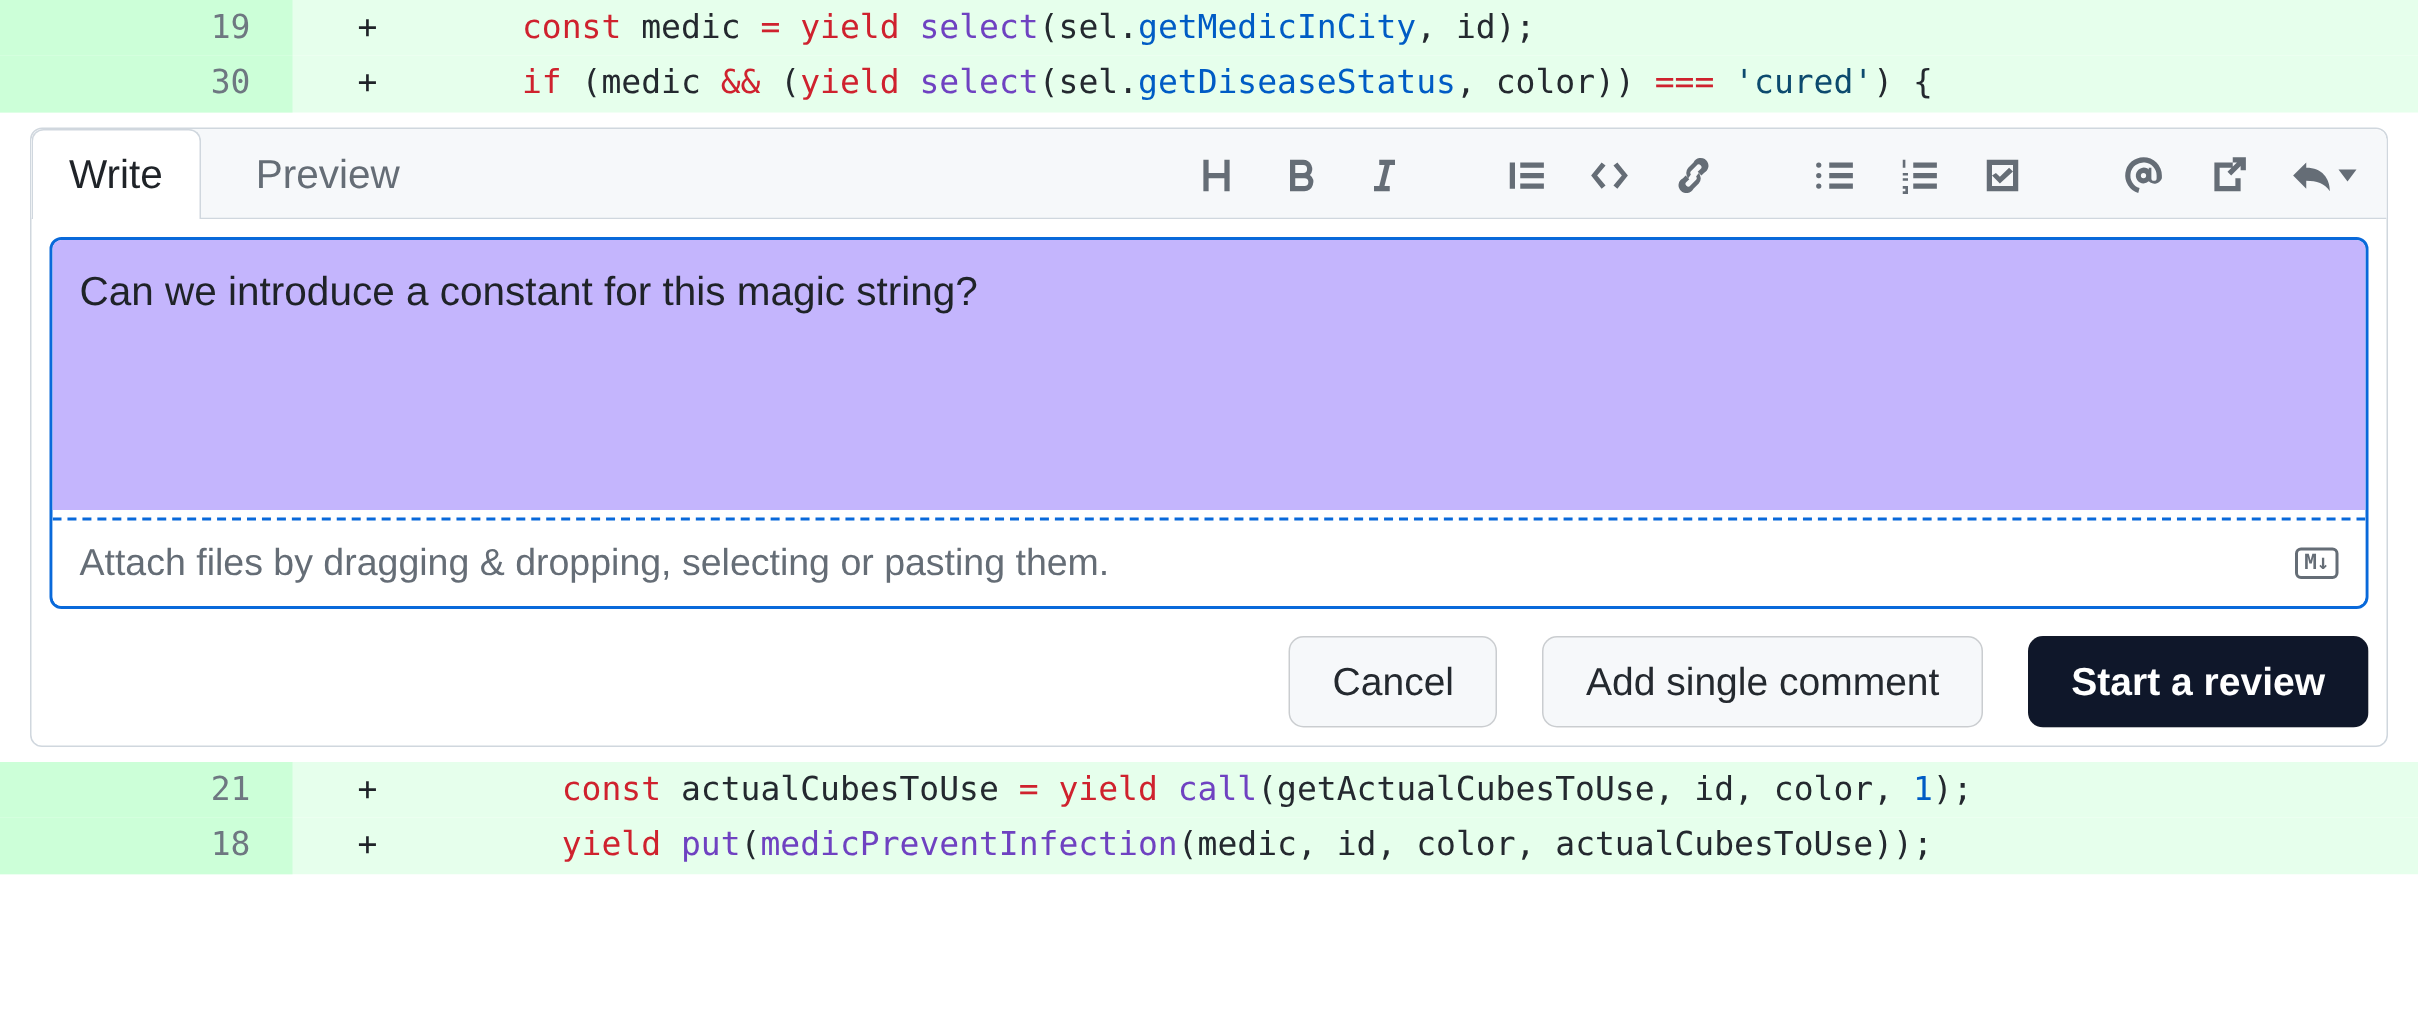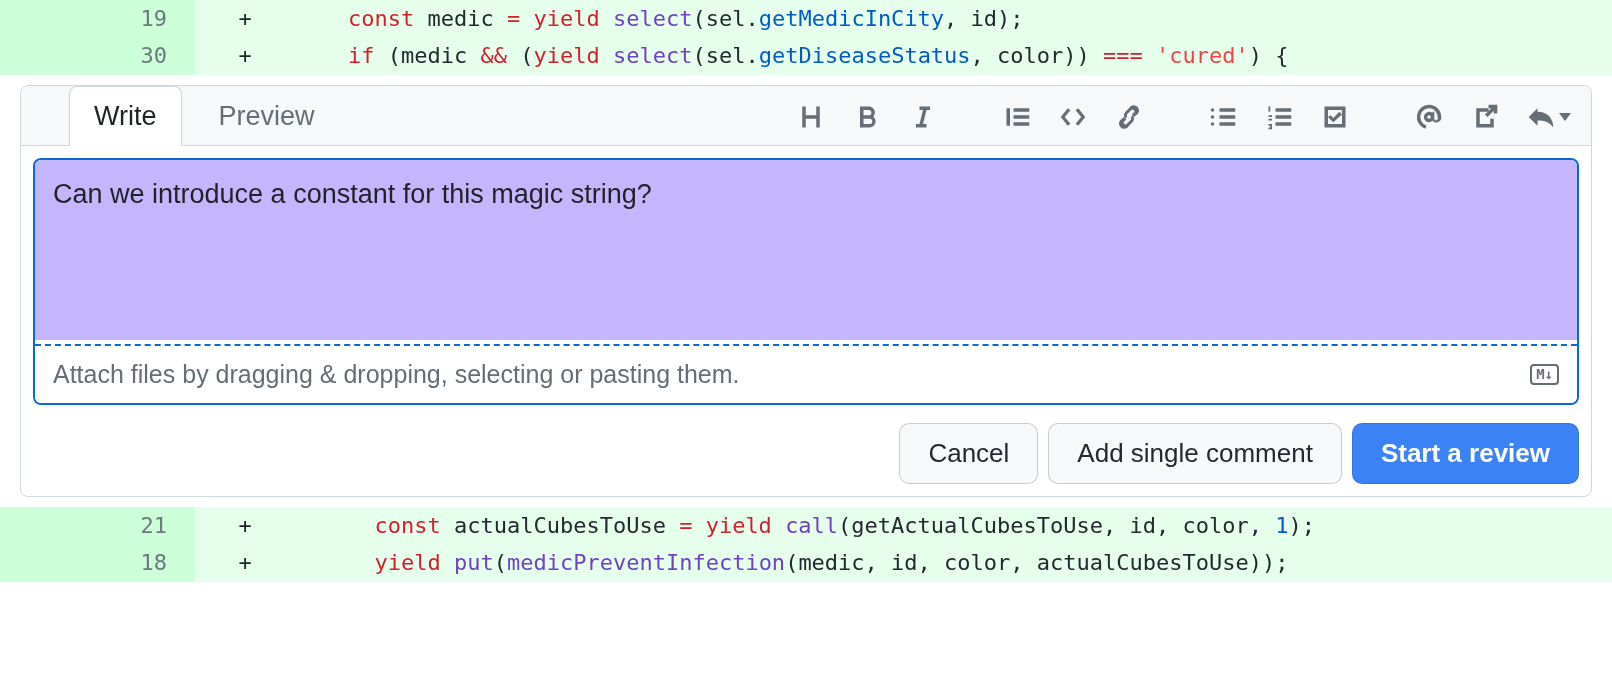--- a/index.html
+++ b/index.html
@@ -37,21 +37,21 @@
     }
     .codecell {
       flex: 1;
       white-space: pre;
       padding-right: 12px;
     }
     .tok-kw   { color: #cf222e; }
     .tok-fn   { color: #6f42c1; }
     .tok-ident{ color: #24292f; }
     .tok-punc { color: #24292f; }
-    .tok-str  { color: #ef4444; }
+    .tok-str  { color: #0c4a6e; }
     .tok-num  { color: #005cc5; }
     .tok-prop { color: #005cc5; }
     .tok-op   { color: #cf222e; }
 
     .comment-shell {
       padding: 10px 20px 10px 20px;
     }
     .comment-box {
       border: 1px solid #d0d7de;
       border-radius: 8px;
@@ -65,21 +65,20 @@
       gap: 0;
       background: #f6f8fa;
       border-radius: 8px 8px 0 0;
       margin: -12px -12px 12px -12px;
       padding: 0 12px 0 0;
     }
     .tabs {
       display: flex;
       gap: 12px;
       margin-bottom: -1px;
-      margin-left: 48px;
     }
     .tab {
       padding: 14px 24px;
       font-size: 27px;
       color: #656d76;
       border: 1px solid transparent;
       border-bottom: none;
       border-radius: 8px 8px 0 0;
       cursor: pointer;
     }
@@ -143,36 +142,36 @@
       border-radius: 4px;
       padding: 0 4px;
       font-size: 14px;
       letter-spacing: 0;
       color: #656d76;
       line-height: 1.2;
     }
 
     .actions {
       display: flex;
-      gap: 10px;
+      gap: 30px;
       justify-content: flex-end;
       margin-top: 18px;
     }
     .btn {
       font-size: 26px;
       padding: 14px 28px;
       border-radius: 10px;
       border: 1px solid rgba(31,35,40,0.2);
       background: #f6f8fa;
       color: #24292f;
       cursor: pointer;
       font-weight: 500;
     }
     .btn.primary {
-      background: #3b82f6;
+      background: #0f172a;
       border-color: rgba(31,35,40,0.15);
       color: #fff;
       font-weight: 600;
     }
   </style>
 </head>
 <body>
 
 <div class="diff">
   <div class="dline">

